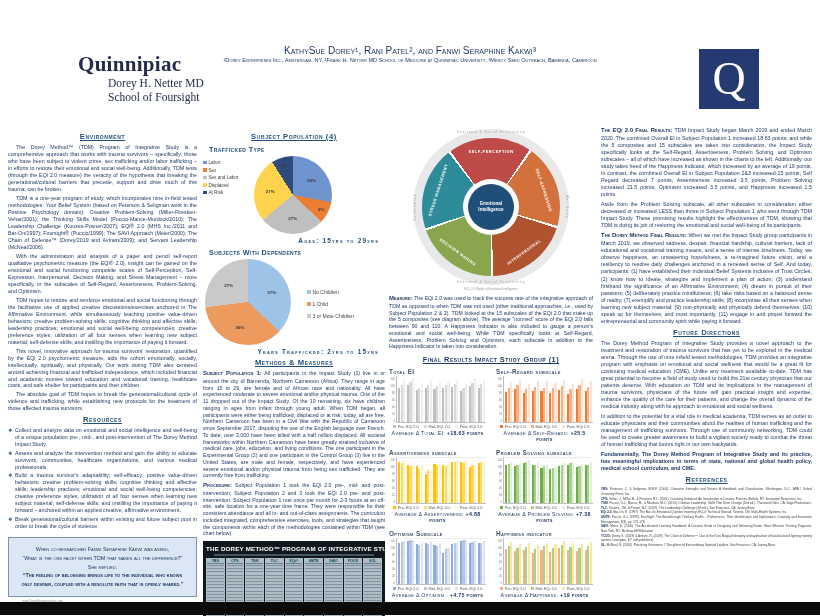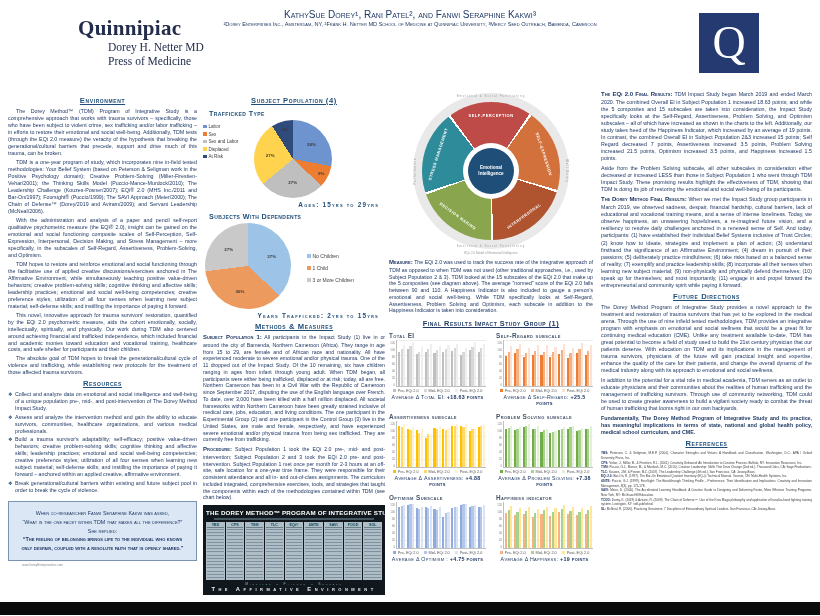--- a/index.html
+++ b/index.html
@@ -1,17 +1,17 @@
 <!DOCTYPE html>
 <html><head>
 <meta charset="utf-8">
 <style>
   html,body{margin:0;padding:0;}
   body{width:820px;height:616px;background:#ffffff;font-family:"Liberation Sans",sans-serif;color:#1F3864;position:relative;overflow:hidden;}
-  .poster{position:absolute;inset:0;}
+  .poster{position:absolute;inset:0;margin-top:36px;}
 
   
   .qu-logo{position:absolute;left:78px;top:16px;}
   .qu-word{font-family:"Liberation Serif",serif;font-weight:bold;font-size:21px;color:#232D4B;letter-spacing:.3px;}
   .qu-sub{font-family:"Liberation Serif",serif;font-size:11.5px;color:#232D4B;margin-left:30px;line-height:1.18;}
   .title-block{position:absolute;left:180px;top:7px;width:460px;text-align:center;}
   .t1,.t2{font-variant:small-caps;font-weight:bold;font-size:14px;color:#1F3864;line-height:1.25;}
   .authors{font-variant:small-caps;font-size:10px;color:#1F3864;margin-top:2px;}
   .affil{font-variant:small-caps;font-size:5.6px;color:#1F3864;margin-top:1px;}
   .q-mark{position:absolute;left:699px;top:13px;width:60px;height:60px;background:#253A70;display:flex;align-items:center;justify-content:center;}
@@ -94,21 +94,21 @@
   .bottom-bar{position:absolute;left:0;right:0;bottom:1px;height:13px;background:#0B0B0B;}
 </style>
 </head>
 <body>
 
 <div class="poster">
 
   <div class="qu-logo">
     <div class="qu-word">Quinnipiac</div>
     <div class="qu-sub">Dorey H. Netter MD</div>
-    <div class="qu-sub">Press of Medicine</div>
+    <div class="qu-sub">School of Foursight</div>
   </div>
   <div class="title-block">
     <div class="authors">KathySue Dorey¹, Rani Patel², and Fanwi Seraphine Kakwi³</div>
     <div class="affil">¹Dorey Enterprises Inc., Amsterdam, NY,  ²Frank H. Netter MD School of Medicine at Quinnipiac University,  ³Mercy Seed Outreach, Bamenda, Cameroon</div>
   </div>
   <div class="q-mark">
       <span>Q</span>
     </div>
 
   <div class="col left-col">

